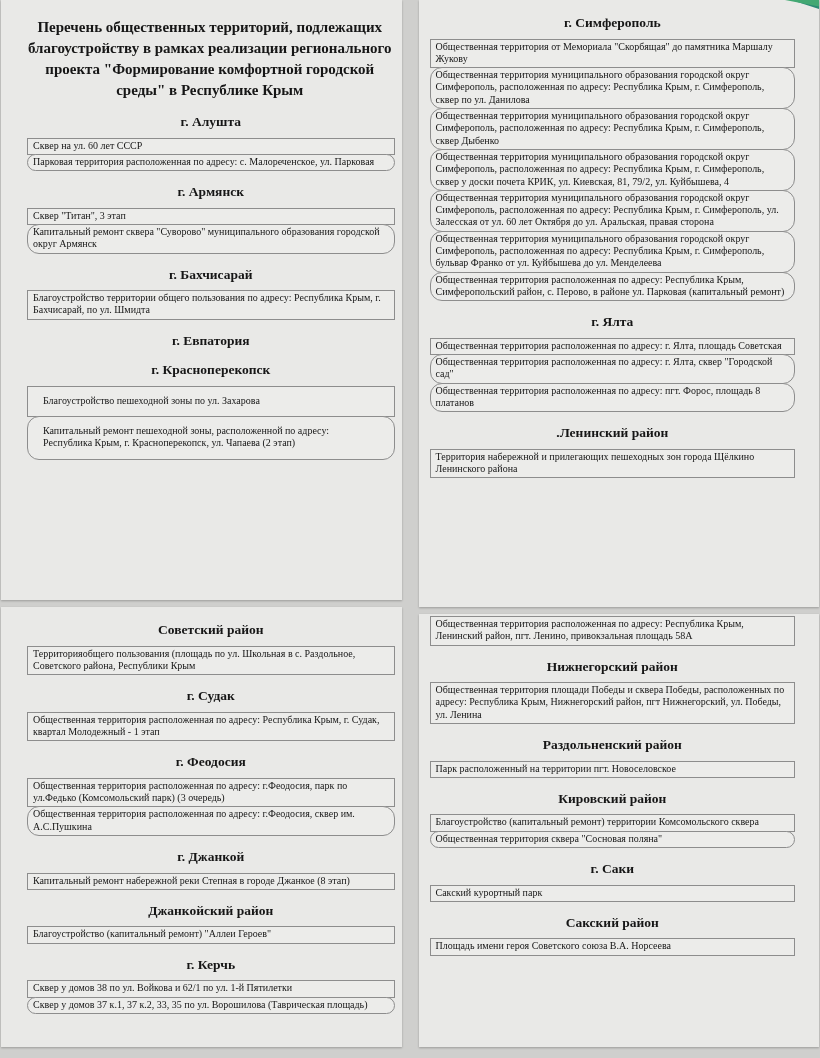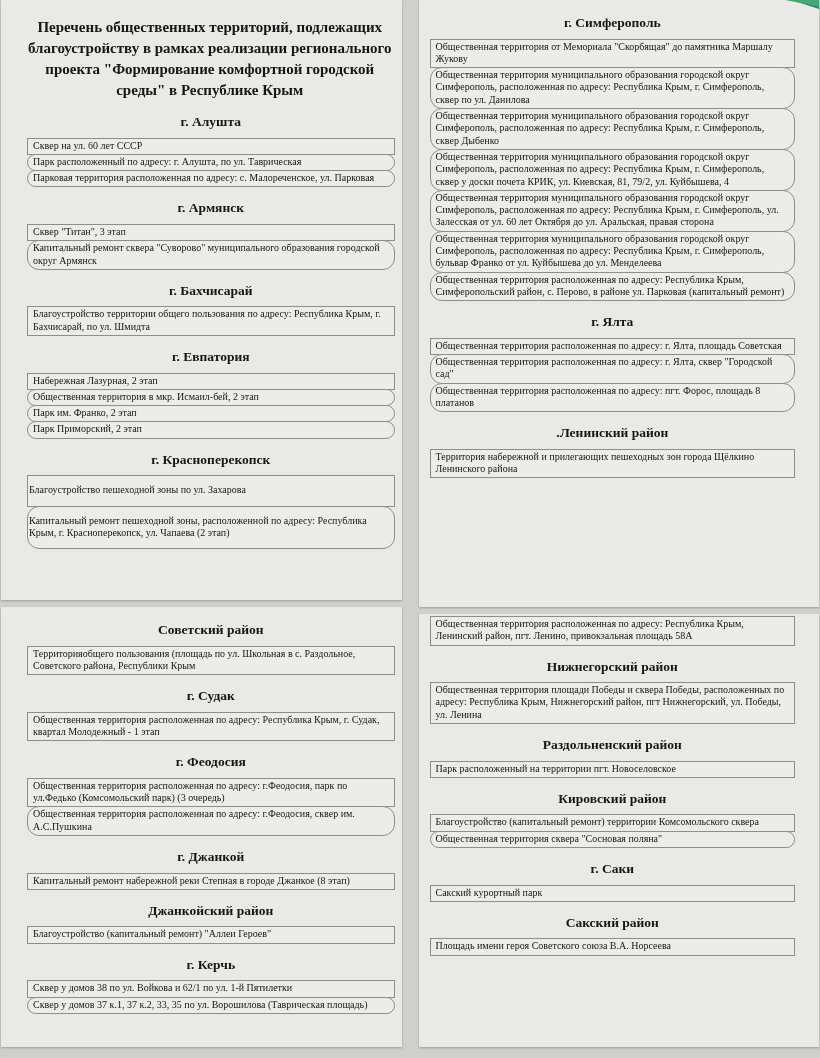--- a/index.html
+++ b/index.html
@@ -63,21 +63,21 @@
   }
   .rows{width:100%;}
   .row{
     background:var(--row-bg);
     border:1px solid var(--row-border);
     font-size:10px;
     line-height:1.23;
     padding:1px 5px 2px;
   }
   .row + .row{margin-top:-1px;border-radius:12px;}
-  .rows.tall .row{padding:8px 1px 9px;}
+  .rows.tall .row{padding:8px 15px 9px;}
   .rows.tall .row + .row{margin-top:-1px;}
   
   .corner-wedge{
     position:absolute;top:0;right:0;width:34px;height:15px;
     pointer-events:none;
   }
   .wedge-dark,.wedge-light{position:absolute;display:block;}
   .wedge-dark{
     top:0;right:0;width:34px;height:15px;
     background:var(--accent-teal);
@@ -93,39 +93,32 @@
 <body>
 
 <div class="page">
   <div class="col">
     <section class="panel panel-a">
       <div class="panel-body">
         <h1 class="doc-title">Перечень общественных территорий, подлежащих благоустройству в рамках реализации регионального проекта "Формирование комфортной городской среды" в Республике Крым</h1>
       <h2 class="section-heading">г. Алушта</h2>
           <div class="rows">
             <div class="row">Сквер на ул. 60 лет СССР</div>
-            <div class="row">Парк расположенный по адресу: г. Алушта, по ул. Таврическая</div>
             <div class="row">Парковая территория расположенная по адресу: с. Малореченское, ул. Парковая</div>
           </div>
           <h2 class="section-heading">г. Армянск</h2>
           <div class="rows">
             <div class="row">Сквер "Титан", 3 этап</div>
             <div class="row">Капитальный ремонт сквера "Суворово" муниципального образования городской округ Армянск</div>
           </div>
           <h2 class="section-heading">г. Бахчисарай</h2>
           <div class="rows">
             <div class="row">Благоустройство территории общего пользования по адресу: Республика Крым, г. Бахчисарай, по ул. Шмидта</div>
           </div>
           <h2 class="section-heading">г. Евпатория</h2>
-          <div class="rows">
-            <div class="row">Набережная Лазурная, 2 этап</div>
-            <div class="row">Общественная территория в мкр. Исмаил-бей, 2 этап</div>
-            <div class="row">Парк им. Франко, 2 этап</div>
-            <div class="row">Парк Приморский, 2 этап</div>
-          </div>
           <h2 class="section-heading">г. Красноперекопск</h2>
           <div class="rows tall">
             <div class="row">Благоустройство пешеходной зоны по ул. Захарова</div>
             <div class="row">Капитальный ремонт пешеходной зоны, расположенной по адресу: Республика Крым, г. Красноперекопск, ул. Чапаева (2 этап)</div>
           </div>
         </div>
     </section>
     <section class="panel panel-b">
       <div class="panel-body">
           <h2 class="section-heading">Советский район</h2>

